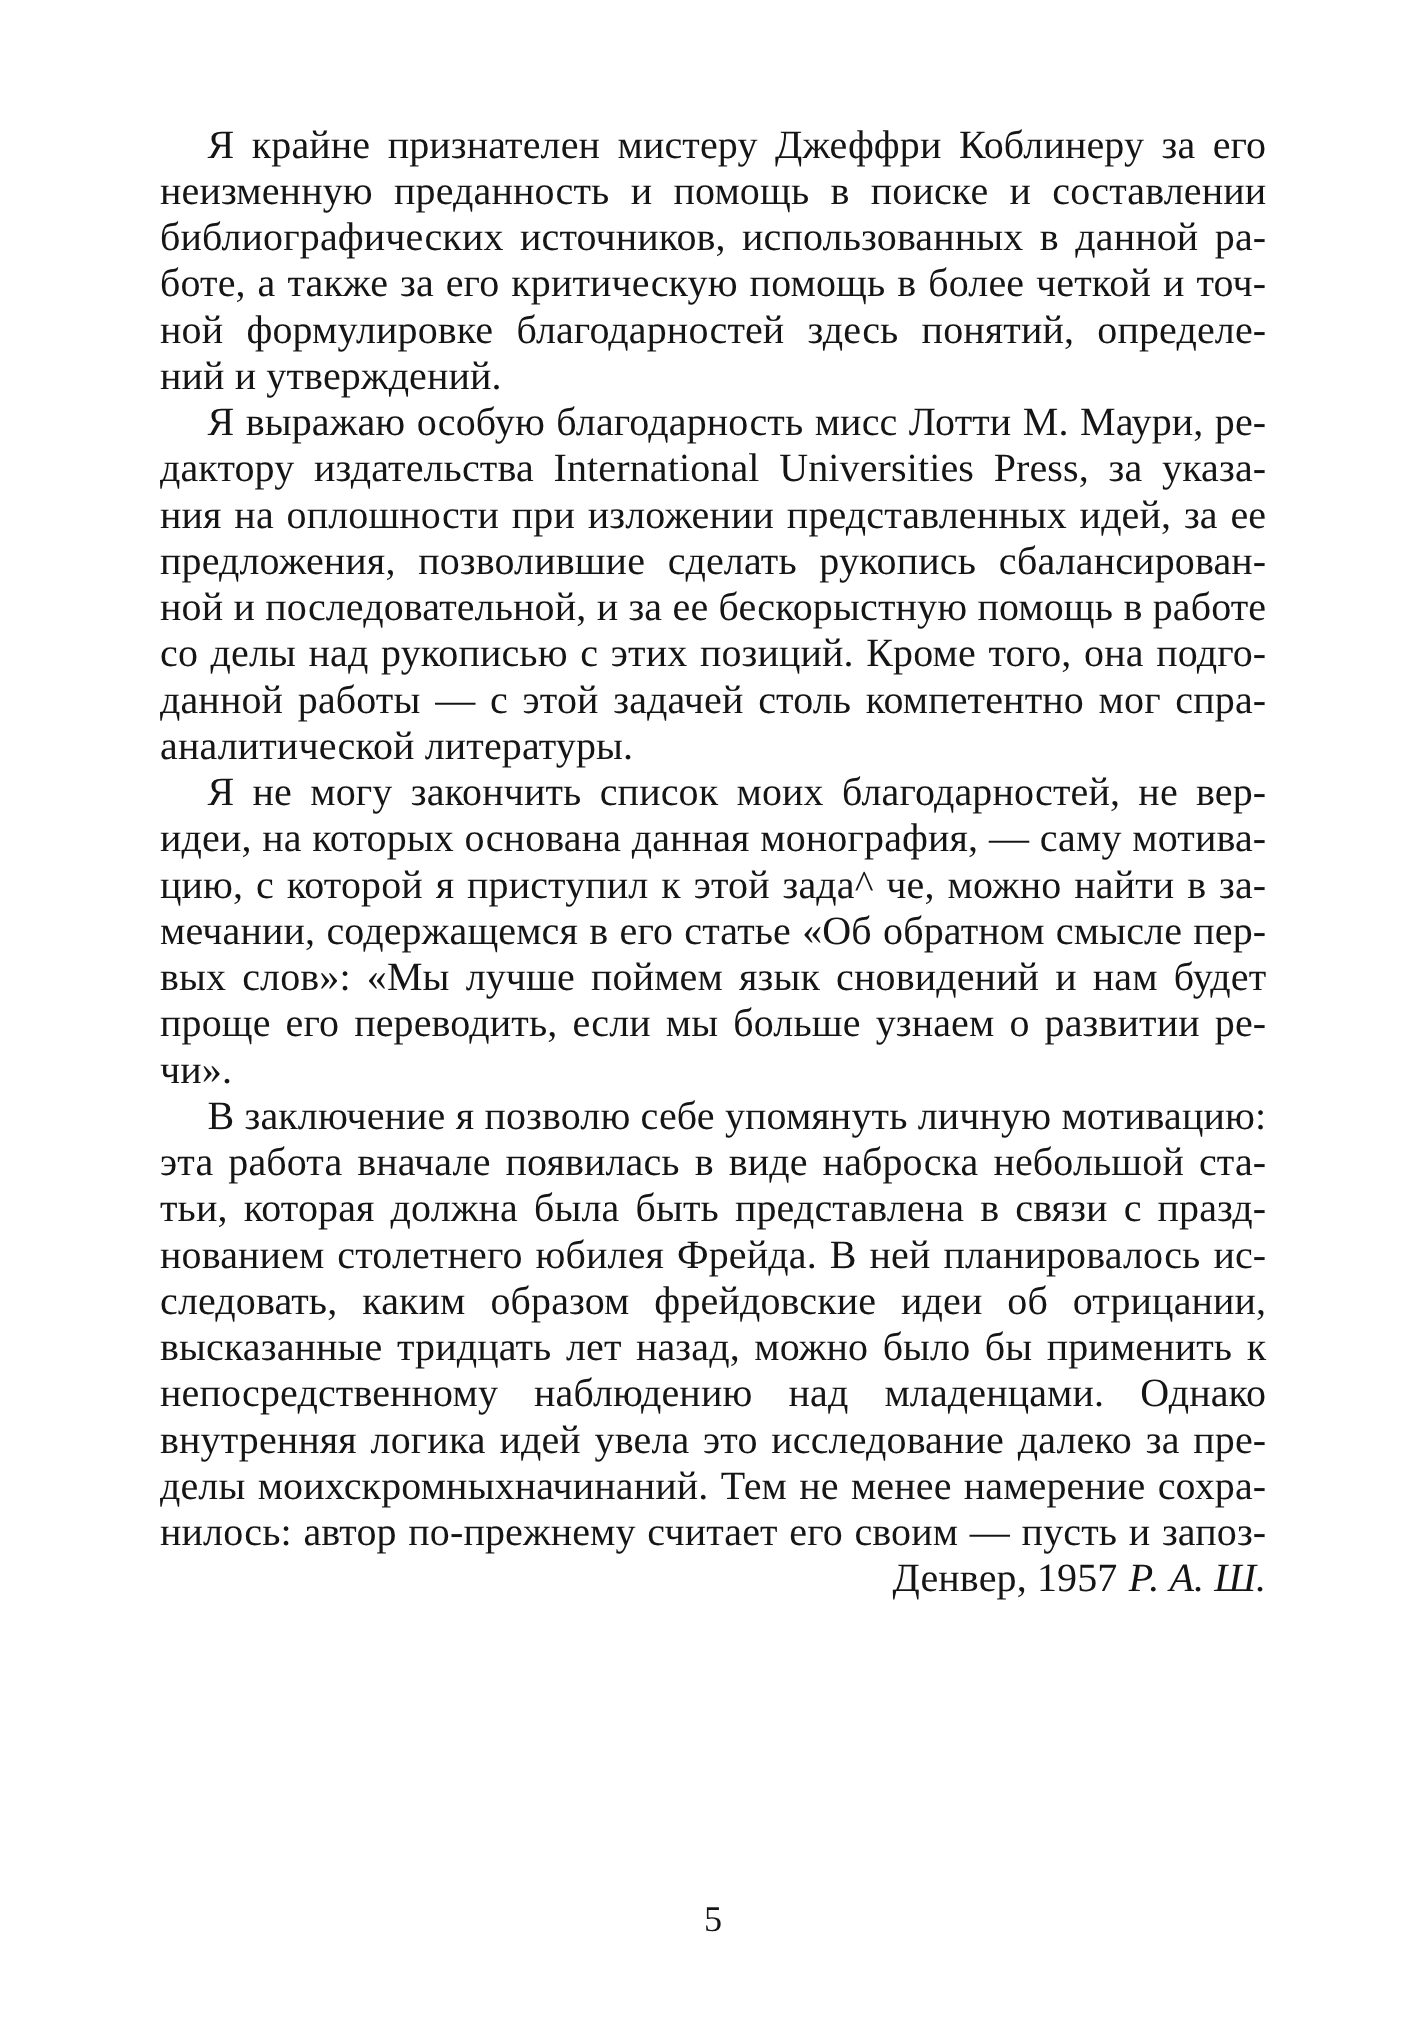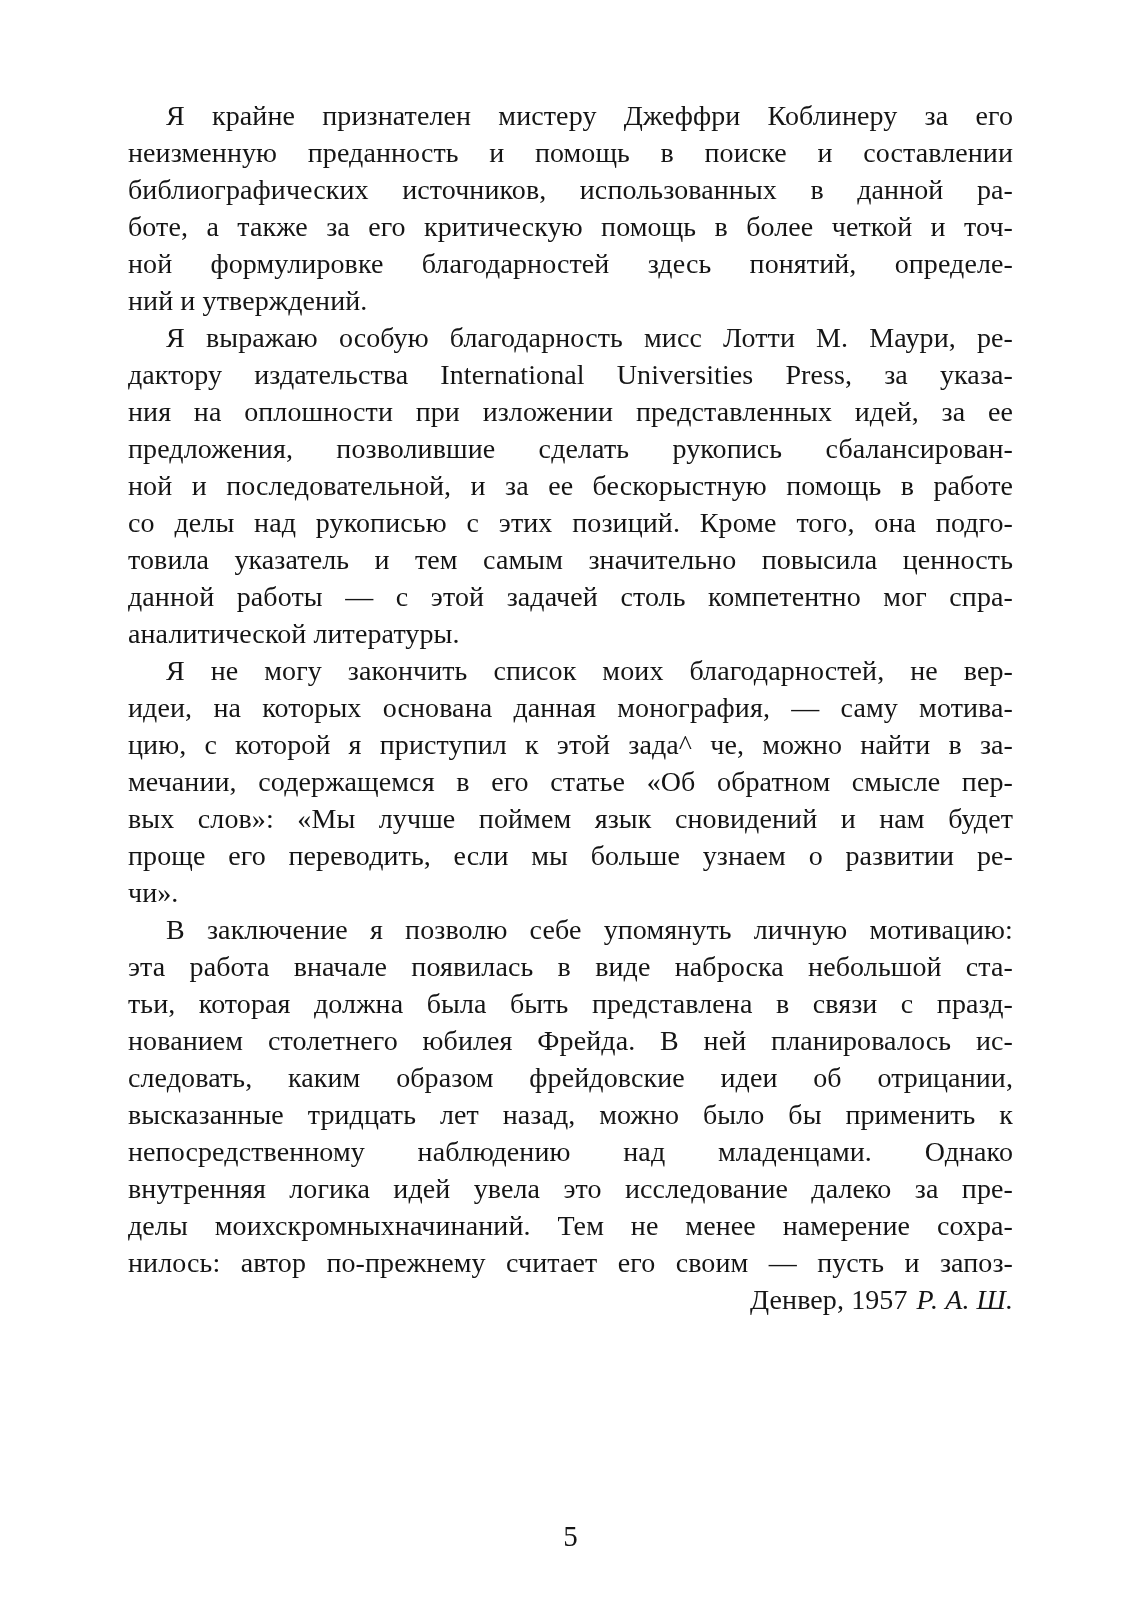--- a/index.html
+++ b/index.html
@@ -15,21 +15,21 @@
     color: #151515;
     overflow: hidden;
   }
   .text-block {
     position: absolute;
     left: 128px;
     top: 97px;
     width: 885px;
   }
   .line {
-    font-size: 28px;
+    font-size: 32px;
     line-height: 37px;
     letter-spacing: 0.1px;
     text-align: justify;
     text-align-last: justify;
     white-space: normal;
   }
   .line.first {
     text-indent: 38px;
   }
   .line.plast {
@@ -69,21 +69,20 @@
     <div class="line plast">ний и утверждений.</div>
   </div>
 
   <div>
     <div class="line first">Я выражаю особую благодарность мисс Лотти М. Маури, ре-</div>
     <div class="line">дактору издательства International Universities Press, за указа-</div>
     <div class="line">ния на оплошности при изложении представленных идей, за ее</div>
     <div class="line">предложения, позволившие сделать рукопись сбалансирован-</div>
     <div class="line">ной и последовательной, и за ее бескорыстную помощь в работе</div>
     <div class="line">со делы над рукописью с этих позиций. Кроме того, она подго-</div>
-    <div class="line">товила указатель и тем самым значительно повысила ценность</div>
     <div class="line">данной работы — с этой задачей столь компетентно мог спра-</div>
     <div class="line plast">аналитической литературы.</div>
   </div>
 
   <div>
     <div class="line first">Я не могу закончить список моих благодарностей, не вер-</div>
     <div class="line">идеи, на которых основана данная монография, — саму мотива-</div>
     <div class="line">цию, с которой я приступил к этой зада^ че, можно найти в за-</div>
     <div class="line">мечании, содержащемся в его статье «Об обратном смысле пер-</div>
     <div class="line">вых слов»: «Мы лучше поймем язык сновидений и нам будет</div>

